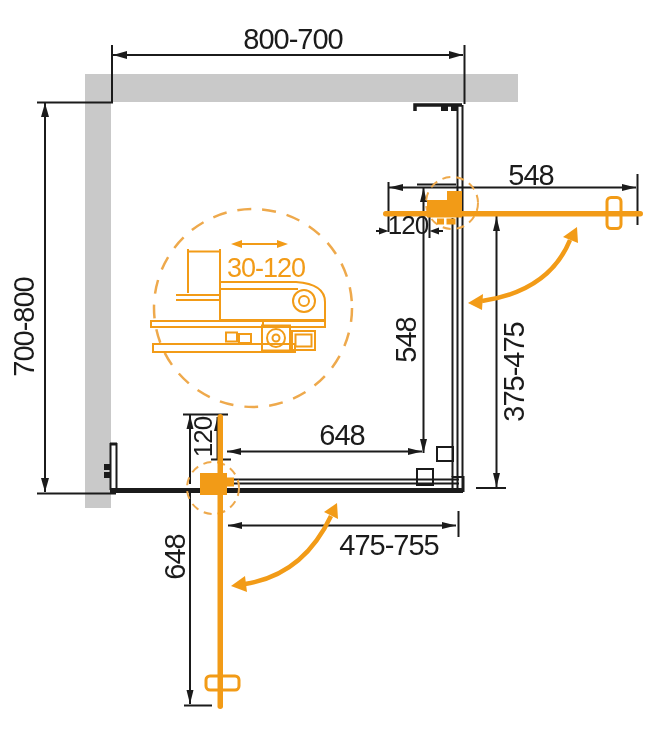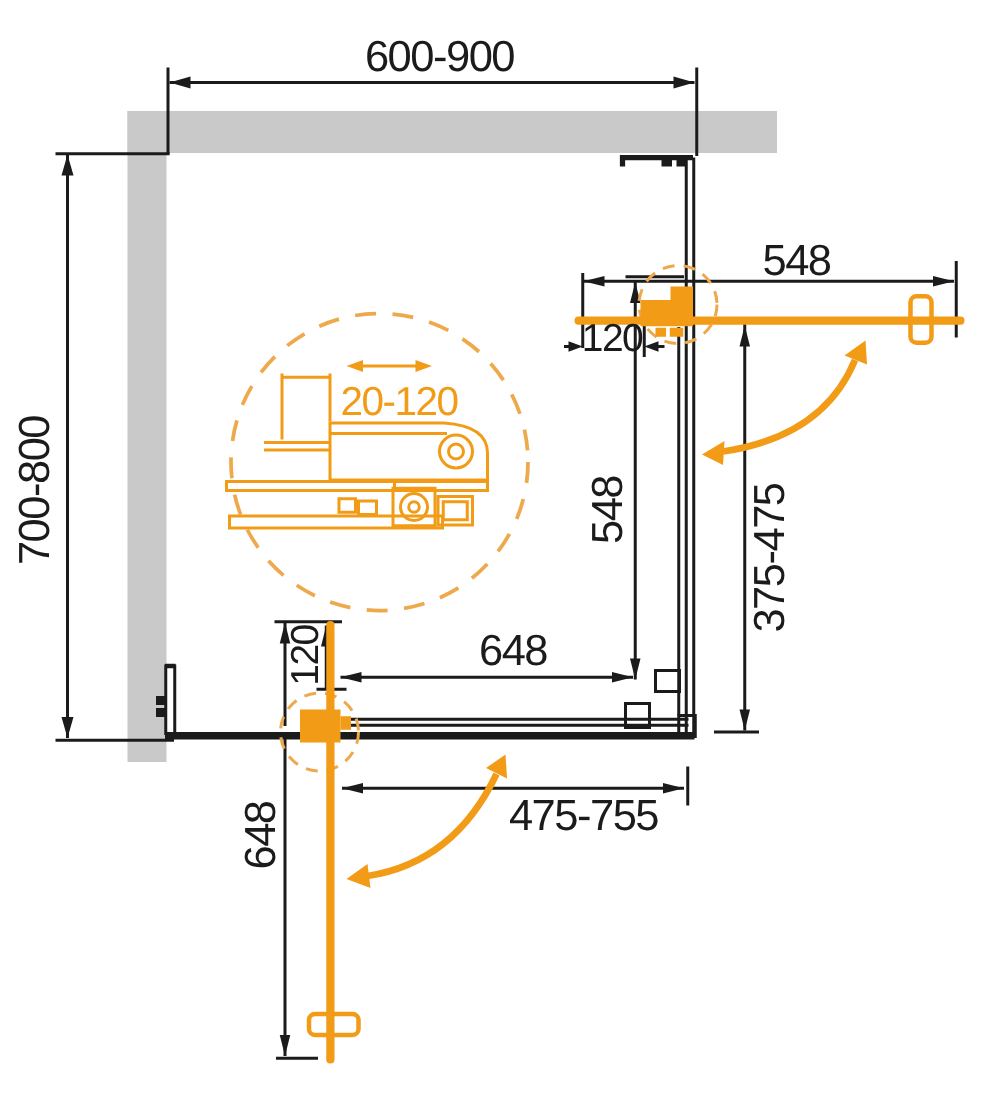--- a/index.html
+++ b/index.html
@@ -193,25 +193,25 @@
   <g>
     <path class="org" style="stroke-width:4.5" d="M570,240 Q549,291 482,301"></path>
     <polygon class="orgfill" points="577,227 578,243 563,237"></polygon>
     <polygon class="orgfill" points="468,303 483,294 482,310"></polygon>
     <path class="org" style="stroke-width:4.5" d="M331,516 Q303,575 245,584"></path>
     <polygon class="orgfill" points="337,503 338,519 324,512"></polygon>
     <polygon class="orgfill" points="231,586 245,576 247,592"></polygon>
   </g>
 </svg>
 
-  <div class="lbl" style="left:293px;top:39px">600-900</div>
+  <div class="lbl" style="left:293px;top:39px">800-700</div>
   <div class="lbl rot" style="left:24px;top:327px">700-800</div>
   <div class="lbl" style="left:531px;top:175px">548</div>
   <div class="lbl small" style="left:408px;top:225px">120</div>
   <div class="lbl rot" style="left:406px;top:340px">548</div>
   <div class="lbl rot" style="left:514px;top:372px">375-475</div>
   <div class="lbl" style="left:342px;top:435px">648</div>
   <div class="lbl small rot" style="left:203px;top:437px">120</div>
   <div class="lbl rot" style="left:175px;top:557px">648</div>
   <div class="lbl" style="left:389px;top:545px">475-755</div>
-  <div class="lbl orange" style="left:266px;top:268px">20-120</div>
+  <div class="lbl orange" style="left:266px;top:268px">30-120</div>
 
 </div>
 
 </body></html>

